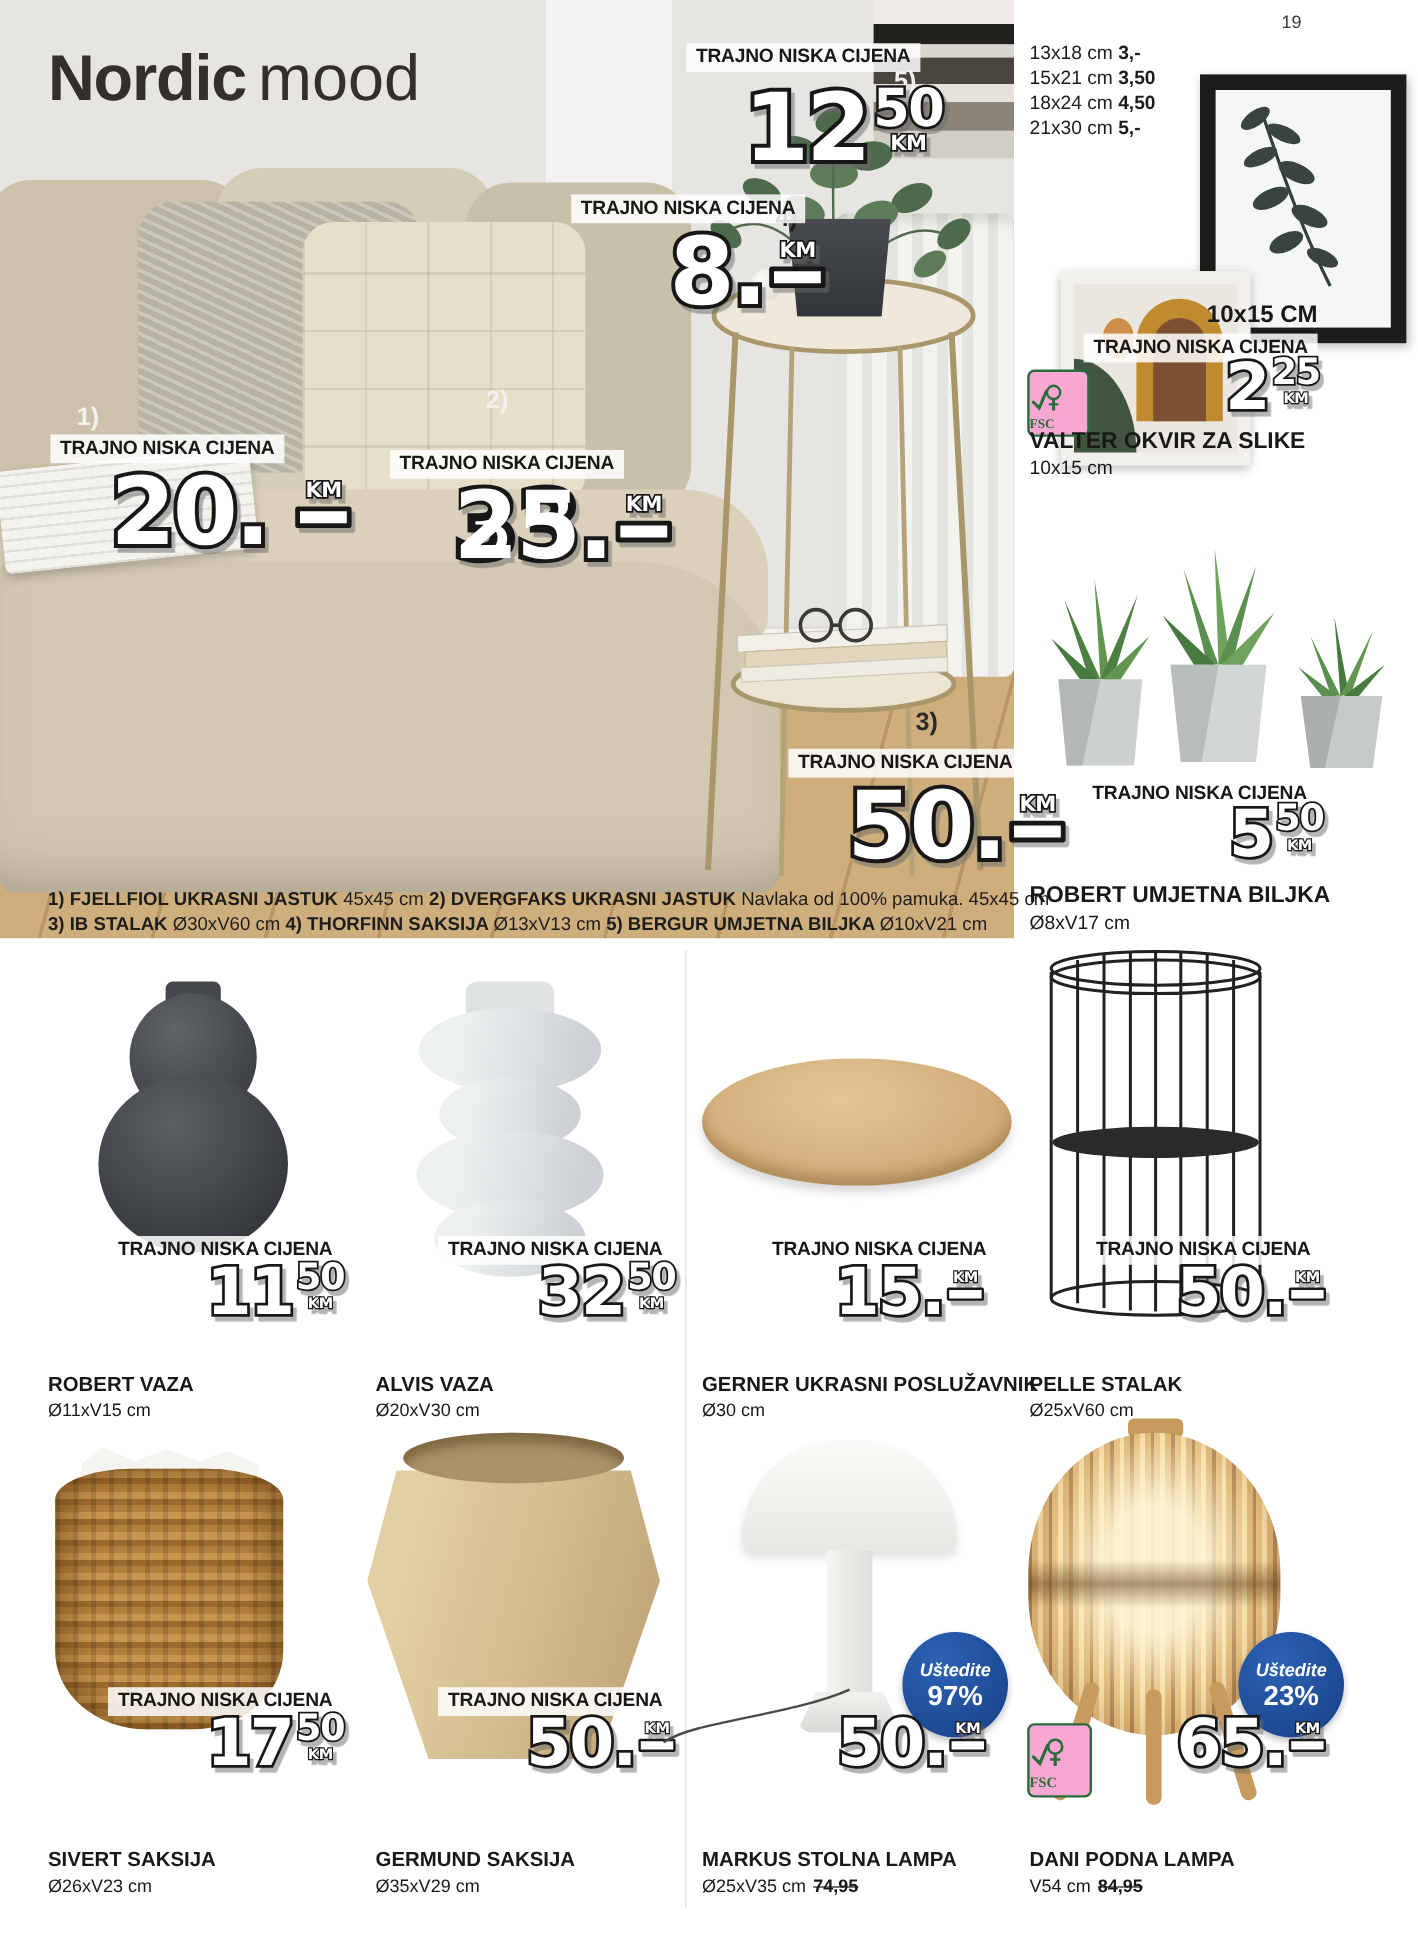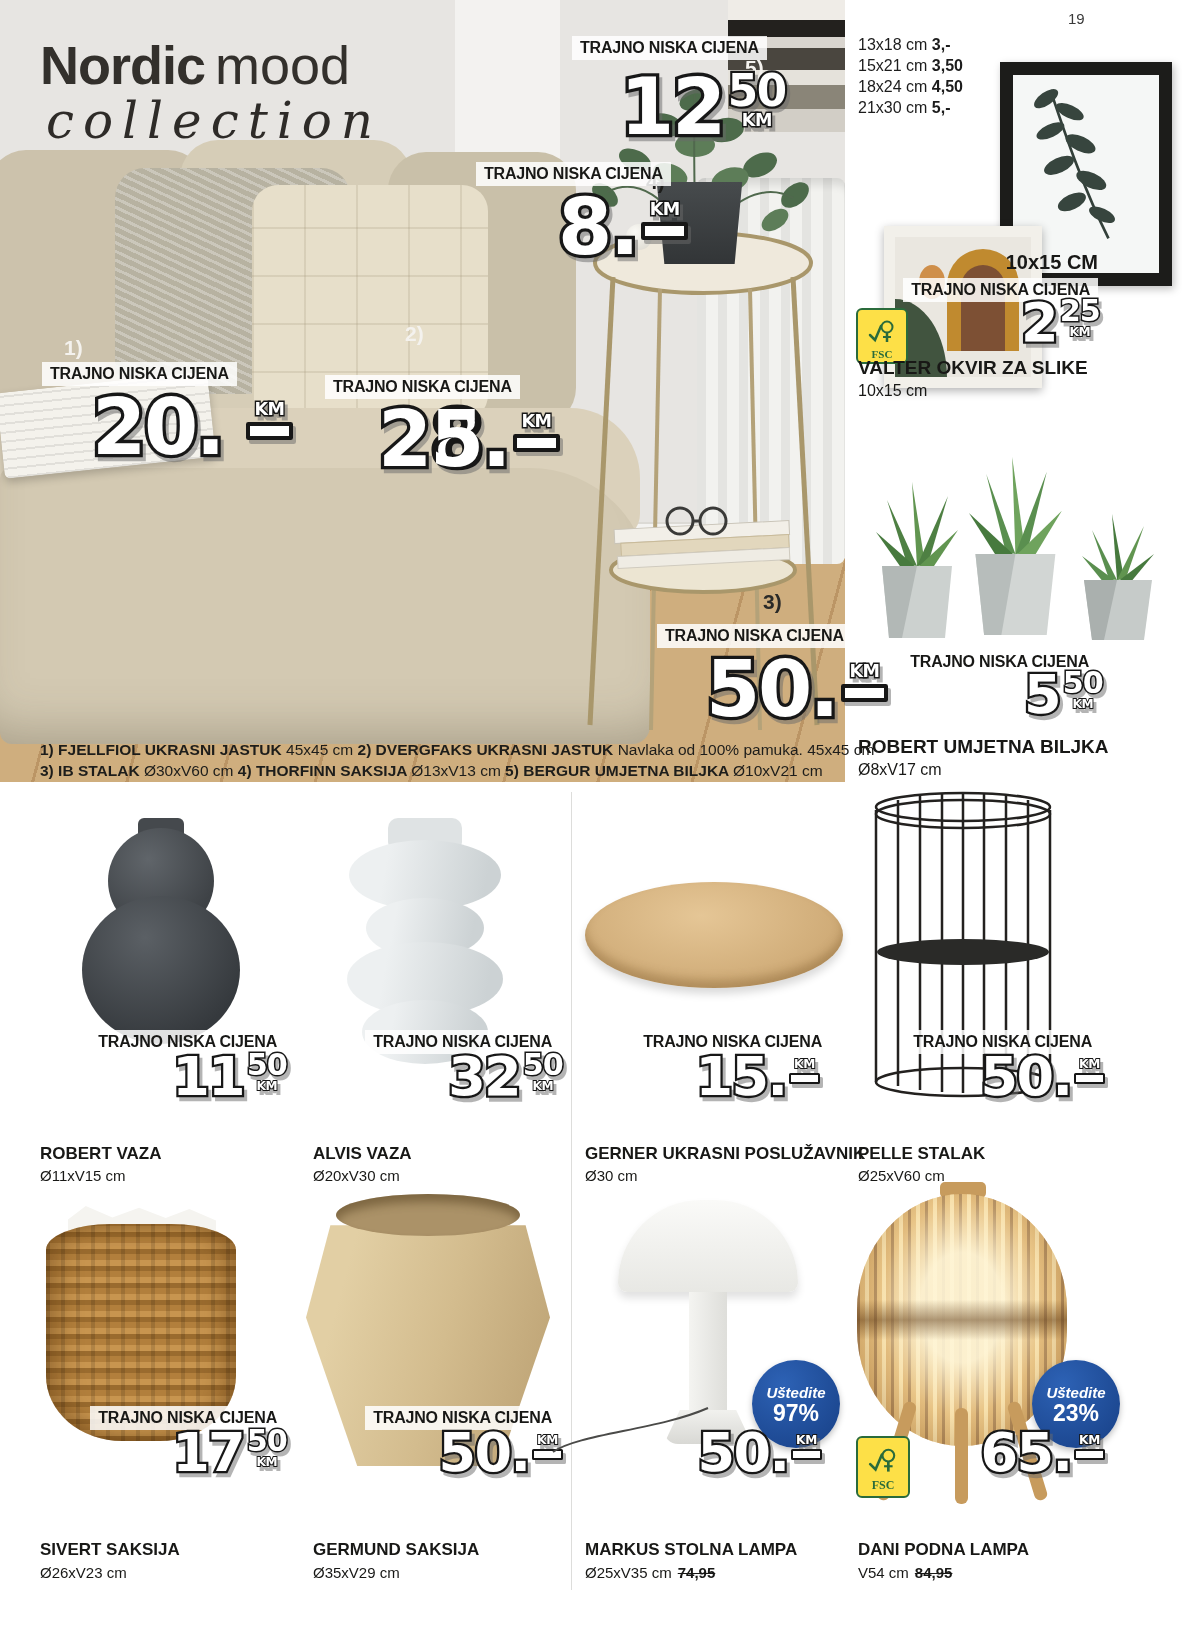--- a/index.html
+++ b/index.html
@@ -138,22 +138,22 @@
   #dn-leg3{left:103px;top:226px;height:96px;}
   
   .save{position:absolute;width:88px;height:88px;border-radius:50%;color:#fff;text-align:center;
         background:radial-gradient(circle at 35% 28%,#2d62b5,#173f85);display:flex;flex-direction:column;
         justify-content:center;gap:1px;box-shadow:0 3px 6px rgba(0,0,0,.25);}
   .save::after{content:"";position:absolute;left:8px;bottom:-6px;width:20px;height:20px;background:#173f85;
         transform:rotate(55deg);border-radius:3px;z-index:-1;}
   .save .w{font:italic 700 15px "Liberation Sans",sans-serif;}
   .save .p{font:700 23px "Liberation Sans",sans-serif;line-height:1;}
   
-  .fsc{position:absolute;background:#fde047;border:2px solid #2a6b3b;border-radius:6px;color:#2a6b3b;
-       display:flex;flex-direction:column;align-items:center;justify-content:flex-end;}
+  .fsc{position:absolute;background:#f9a8d4;border:2px solid #2a6b3b;border-radius:6px;color:#2a6b3b;
+       display:flex;flex-direction:column;justify-content:flex-end;}
   
   #logo-line1{position:absolute;left:40px;top:34px;white-space:nowrap;color:#33302c;}
   #logo-line1 .t-bold{font:800 54px "Liberation Sans",sans-serif;letter-spacing:-1px;}
   #logo-line1 .t-light{font:400 54px "Liberation Sans",sans-serif;margin-left:10px;}
   #logo-script{position:absolute;left:46px;top:92px;font:italic 400 50px "DejaVu Serif",serif;
                letter-spacing:9px;color:#2e2b28;}
   
   #page-number{position:absolute;left:1068px;top:10px;font:400 15px "Liberation Sans",sans-serif;color:#3a3a3a;}
   #frame-sizes{position:absolute;left:858px;top:34px;font:400 16px/21px "Liberation Sans",sans-serif;color:#1c1c1c;}
   #frame-sizes b{font-weight:700;}
@@ -232,21 +232,20 @@
         <path d="M150 170 C185 135,215 110,248 128"></path>
       </g>
     </svg>
     <div id="plantpot-hero"></div>
     <div id="deco-ball"></div>
   </div>
 
   <div id="logo-line1">
     <span class="t-bold">Nordic</span><span class="t-light">mood</span>
   </div>
-  <div id="logo-script">collection</div>
 
   <span class="marker" style="left:745px;top:56px;color:#f4f2ee;">5)</span>
   <div class="tnc" style="left:572px;top:36px;">TRAJNO NISKA CIJENA</div>
   <div class="price sz-hero" style="left:620px;top:72px;">
       <span class="pt p-main" data-t="12">12</span>
       <span class="p-stack">
         <span class="pt p-sup" data-t="50">50</span>
         <span class="pt p-km" data-t="KM">KM</span>
       </span>
     </div>
@@ -267,21 +266,21 @@
       <span class="pt p-main" data-t="20.">20.</span>
       <span class="p-stack dash">
         <span class="pt p-km" data-t="KM">KM</span>
         <span class="p-dash"></span>
       </span>
     </div>
 
   <span class="marker" style="left:405px;top:322px;color:#f4f2ee;">2)</span>
   <div class="tnc" style="left:325px;top:375px;">TRAJNO NISKA CIJENA</div>
   <div class="price sz-hero" style="left:378px;top:404px;">
-      <span class="pt p-main" data-t="25.">28.</span>
+      <span class="pt p-main" data-t="25.">33.</span>
       <span class="p-stack dash">
         <span class="pt p-km" data-t="KM">KM</span>
         <span class="p-dash"></span>
       </span>
     </div>
 
   <span class="marker" style="left:763px;top:590px;color:#2a2a28;">3)</span>
   <div class="tnc" style="left:657px;top:624px;">TRAJNO NISKA CIJENA</div>
   <div class="price sz-hero" style="left:706px;top:654px;">
       <span class="pt p-main" data-t="50.">50.</span>

